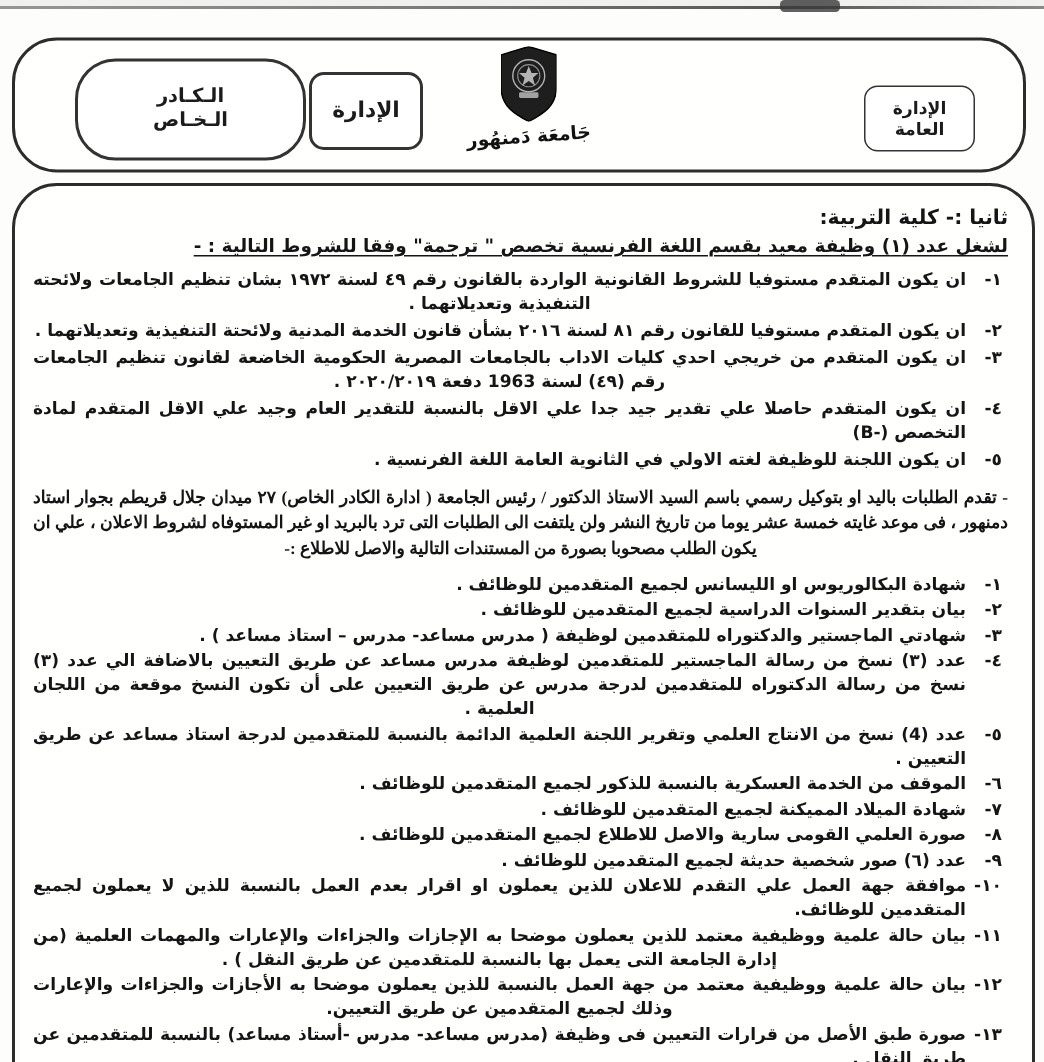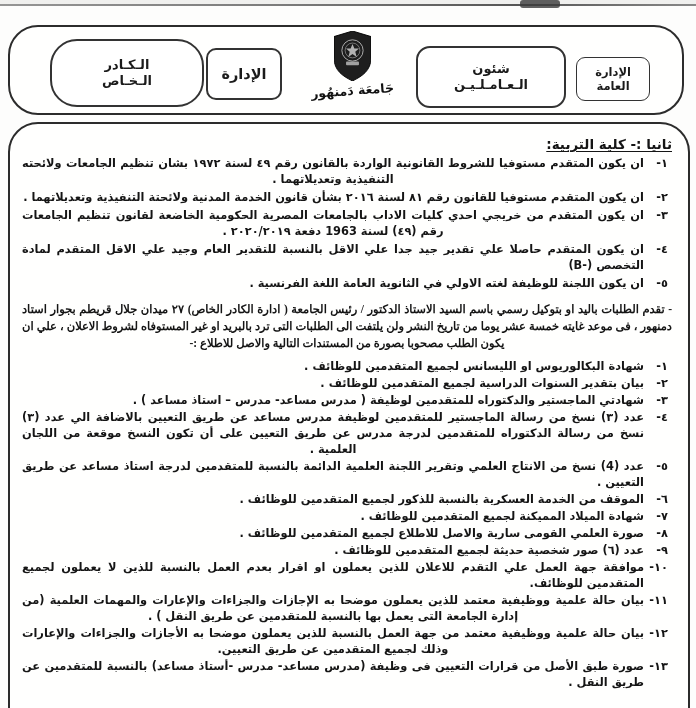--- a/index.html
+++ b/index.html
@@ -39,21 +39,21 @@
 
   
   .body-box{
     position:absolute;left:8px;top:122px;width:682px;height:640px;
     border:2px solid #2c2c2c;border-radius:30px;background:#fffffe;
     box-sizing:border-box;padding:10px 14px 0 12px;
     direction:rtl;
   }
   .section-title{
     display:inline-block;font-weight:bold;font-size:13.5px;
-    text-decoration:underline;text-underline-offset:2px;
+    text-underline-offset:2px;
     margin:0 2px 3px 0;
   }
   .vacancy-line{
     font-weight:bold;font-size:12.3px;
     text-decoration:underline;text-underline-offset:2px;
     margin:0 2px 5px 0;line-height:17px;
   }
   .list{margin:0;padding:0;}
   .li{display:flex;margin:0 6px 2px 0;font-weight:bold;font-size:11.4px;line-height:16px;}
   .li .num{white-space:nowrap;min-width:24px;flex:0 0 auto;}
@@ -73,24 +73,20 @@
   <div class="top-scan-line"></div>
   <div class="smudge"></div>
 
   <div class="header-box">
 
     <div class="stamp stamp-general-admin">
       <span>الإدارة</span>
       <span>العامة</span>
     </div>
 
-    <div class="stamp stamp-staff-affairs">
-      <span>شئون</span>
-      <span>الـعـامـلـيـن</span>
-    </div>
 
     <div class="logo-wrap">
       <svg class="logo-shield" viewBox="0 0 40 54" xmlns="http://www.w3.org/2000/svg">
         <path d="M20 0 L40 6 L40 29 C40 43 30 49 20 54 C10 49 0 43 0 29 L0 6 Z" fill="#1e1e1e" stroke="#000" stroke-width="1"></path>
         <circle cx="20" cy="21" r="11.5" fill="none" stroke="#cfcfcf" stroke-width="1" opacity="0.85"></circle>
         <circle cx="20" cy="21" r="8" fill="none" stroke="#bdbdbd" stroke-width="0.8" opacity="0.7"></circle>
         <path d="M20 14 L22 19 L27 19 L23 22.5 L24.5 28 L20 24.8 L15.5 28 L17 22.5 L13 19 L18 19 Z" fill="#d8d8d8" opacity="0.8"></path>
         <rect x="13" y="33" width="14" height="4" rx="1" fill="#cdcdcd" opacity="0.75"></rect>
       </svg>
       <div class="logo-caption">جَامعَة دَمنهُور</div>
@@ -104,20 +100,21 @@
       <span>الـكـادر</span>
       <span>الـخـاص</span>
     </div>
   </div>
 
   <div class="body-box">
 
     <div>
       <span class="section-title">ثانيا :- كلية التربية:</span>
     </div>
+    <div class="vacancy-line">لشغل عدد (١) وظيفة معيد بقسم اللغة الفرنسية تخصص " ترجمة" وفقا للشروط التالية : -</div>
 
     <div class="list conditions-list">
       <div class="li">
         <span class="num">١-</span>
         <span class="txt center-last">ان يكون المتقدم مستوفيا للشروط القانونية الواردة بالقانون رقم ٤٩ لسنة ١٩٧٢ بشان تنظيم الجامعات ولائحته التنفيذية وتعديلاتهما .</span>
       </div>
       <div class="li">
         <span class="num">٢-</span>
         <span class="txt">ان يكون المتقدم مستوفيا للقانون رقم ٨١ لسنة ٢٠١٦ بشأن قانون الخدمة المدنية ولائحتة التنفيذية وتعديلاتهما .</span>
       </div>

